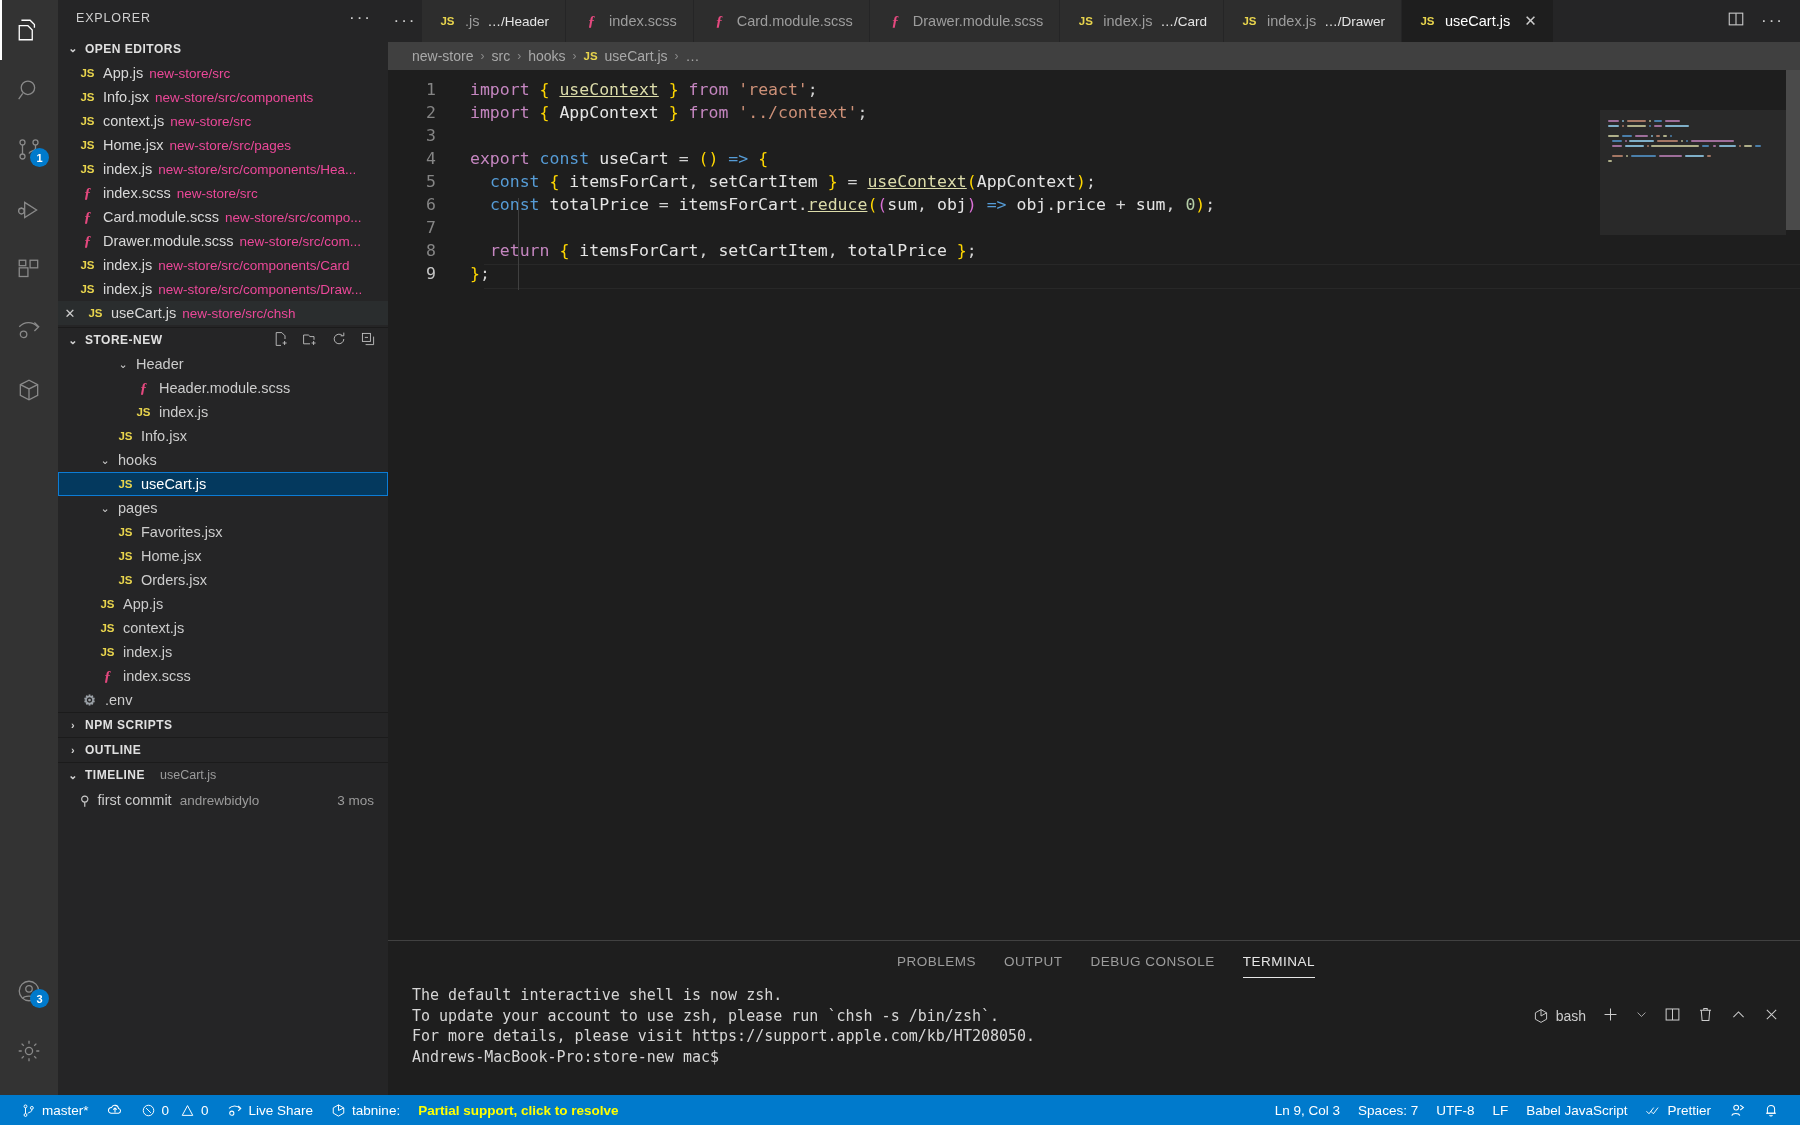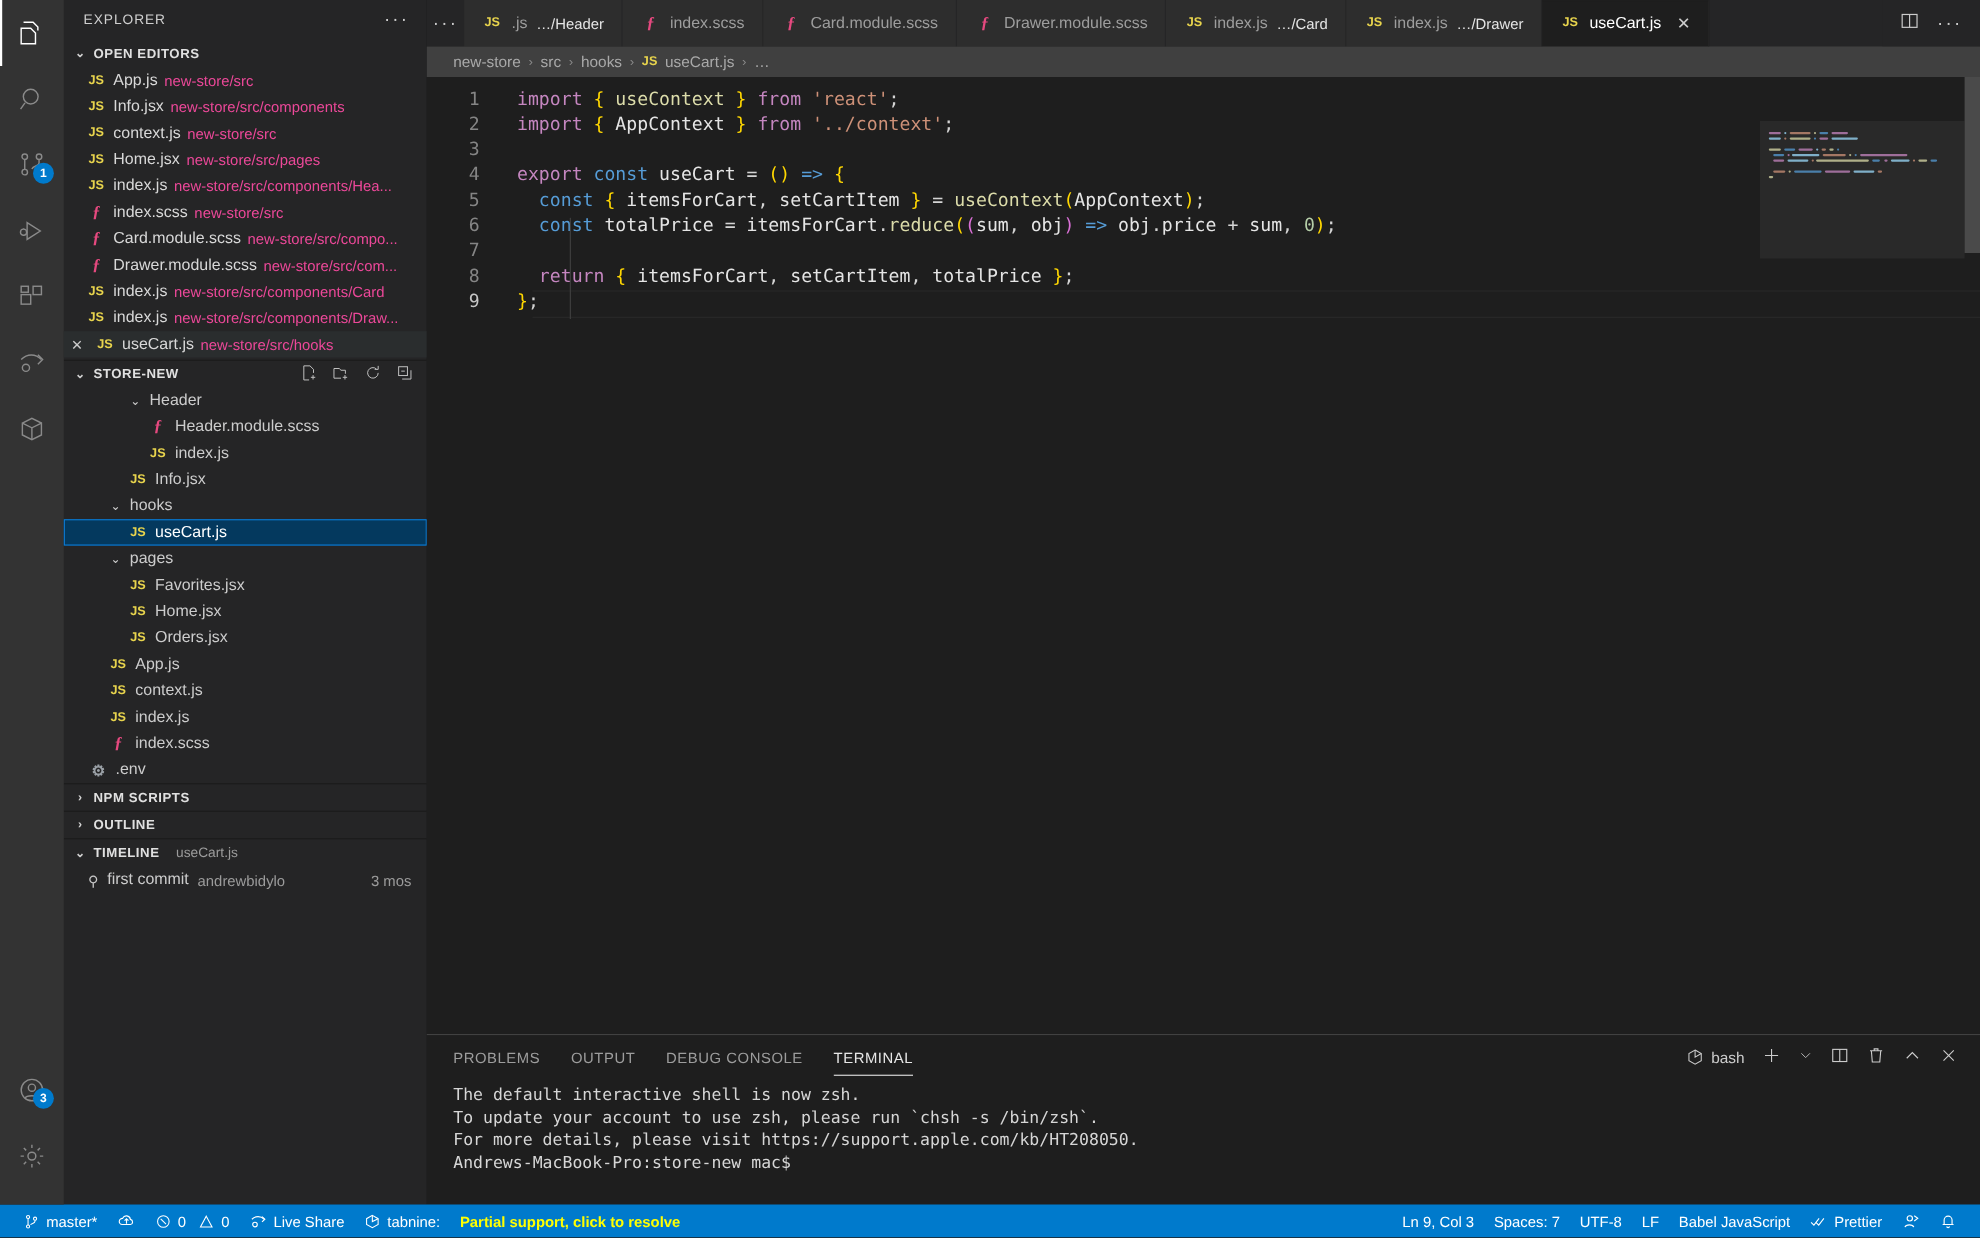--- a/index.html
+++ b/index.html
@@ -123,39 +123,39 @@
   .codeline { position:relative; }
   .codeline.current::after {
     content:""; position:absolute; left:96px; right:-1400px; top:0; height:23px;
     border-top:1px solid #282828; border-bottom:1px solid #282828; pointer-events:none;
   }
   .indent-guide {
     position:absolute; left:0; top:0; bottom:0; width:1px; background:#404040;
   }
   .kw   { color:#c586c0; }
   .kw2  { color:#569cd6; }
-  .fn   { color:#dcdcaa; }
+  .fn   { color:#dcdcaa;text-decoration:underline; }
   .var  { color:#e5e5e5; }
   .str  { color:#ce9178; }
   .num  { color:#b5cea8; }
   .op   { color:#d4d4d4; }
   .br1  { color:#ffd700; }
   .br2  { color:#da70d6; }
 
   .minimap { position:absolute; right:14px; top:0; width:186px; height:100%; pointer-events:none; }
   .mm-line { position:absolute; height:2px; border-radius:1px; }
   .v-scroll {
     position:absolute; right:0; top:0; width:14px; height:100%; background:transparent;
   }
   .v-scroll .thumb { position:absolute; right:0; top:0; width:14px; height:160px; background:#4a4a4a; }
   .mm-overlay { position:absolute; right:14px; top:40px; width:186px; height:125px; background:rgba(121,121,121,.12); }
 
   
   .panel { height:155px; flex:0 0 155px; background:#1e1e1e; border-top:1px solid #414141; display:flex; flex-direction:column; }
-  .panel-tabs { height:40px; display:flex; align-items:center; padding-left:24px; gap:25px; }
+  .panel-tabs { height:40px; display:flex; align-items:center; padding-left:24px; gap:25px;flex-direction:column; }
   .ptab {
     font-size:13.5px; letter-spacing:.5px; color:#9d9d9d; text-transform:uppercase; cursor:pointer;
     height:40px; display:flex; align-items:center; position:relative;
   }
   .ptab.active { color:#e7e7e7; }
   .ptab.active::after { content:""; position:absolute; left:0; right:0; bottom:3px; height:1px; background:#e7e7e7; }
   .panel-actions { margin-left:auto; display:flex; align-items:center; gap:16px; padding-right:20px; color:#cccccc; font-size:14px; }
   .panel-actions svg { stroke:#cccccc; fill:none; stroke-width:1.2; }
   .term-body {
     flex:1; padding:4px 0 0 24px; font-family:"DejaVu Sans Mono","Liberation Mono",monospace;
@@ -305,21 +305,21 @@
           </div>
           <div class="row">
             <span class="ico js">JS</span>
             <span class="name">index.js</span>
             <span class="path">new-store/src/components/Draw...</span>
           </div>
           <div class="row dirty">
             <span class="closex">✕</span>
             <span class="ico js">JS</span>
             <span class="name">useCart.js</span>
-            <span class="path">new-store/src/hooks</span>
+            <span class="path">new-store/src/chsh</span>
           </div>
         </div>
 
       <div class="section-header">
         <span class="chev">⌄</span>
         <span>STORE-NEW</span>
         <span class="section-actions">
           <span><svg width="16" height="16" viewBox="0 0 20 20">
                 <path d="M4 2h7l4 4v4"></path>
                 <path d="M12 15h5M14.5 12.5v5"></path>

